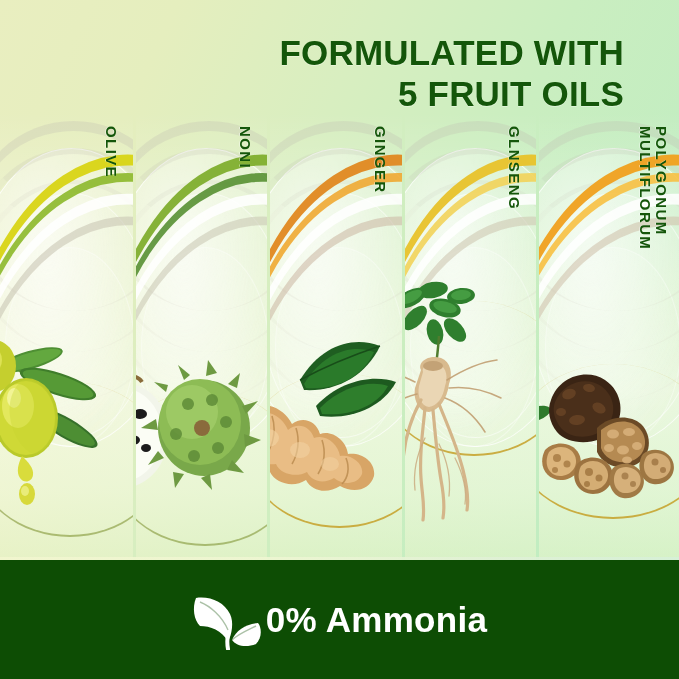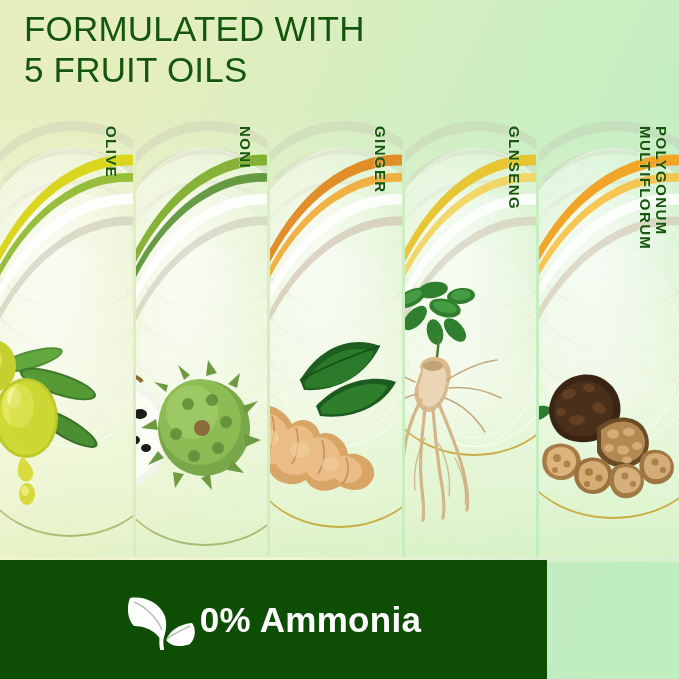--- a/index.html
+++ b/index.html
@@ -9,26 +9,27 @@
     background:#e9eec2;
   }
   #stage{
     position:relative;width:679px;height:679px;overflow:hidden;
     background:
       linear-gradient(115deg,#e9eec0 0%,#e5eebe 18%,#d8eec0 38%,#caeec0 58%,#c2edc1 78%,#bfeec0 100%);
   }
 
   
   #heading{
-    position:absolute;left:24px;top:8px;width:600px;
+    position:absolute;left:24px;top:32px;width:600px;
     color:#14560a;
     font-size:35px;line-height:41px;
-    font-weight:normal;letter-spacing:0.2px;
+    font-weight:bold;letter-spacing:0.2px;
     white-space:pre-line;
     text-shadow:0 1px 0 rgba(255,255,255,.35);
+    text-align:right;
   }
 
   
   #panels{
     position:absolute;left:0;top:112px;width:679px;height:450px;
   }
   .panel{
     position:absolute;top:0;height:450px;overflow:hidden;
   }
   
@@ -94,21 +95,21 @@
     white-space:pre-line;
     text-shadow:0 1px 0 rgba(255,255,255,.4);
   }
 
   
   .art{position:absolute;bottom:24px;left:0;width:100%;height:250px;}
   .art svg{width:100%;height:100%;display:block;overflow:visible;}
 
   
   #banner{
-    position:absolute;left:0;bottom:0;width:547px;height:119px;
+    position:absolute;left:0;bottom:0;width:679px;height:119px;
     background:#0d4d04;
     display:flex;align-items:center;justify-content:center;
   }
   #banner .leaf-icon{width:74px;height:60px;flex:0 0 auto;}
   #banner .leaf-icon svg{width:100%;height:100%;display:block;}
   #banner-text{
     color:#ffffff;font-size:35px;font-weight:bold;letter-spacing:.3px;
   }
   
   #banner-top-line{

